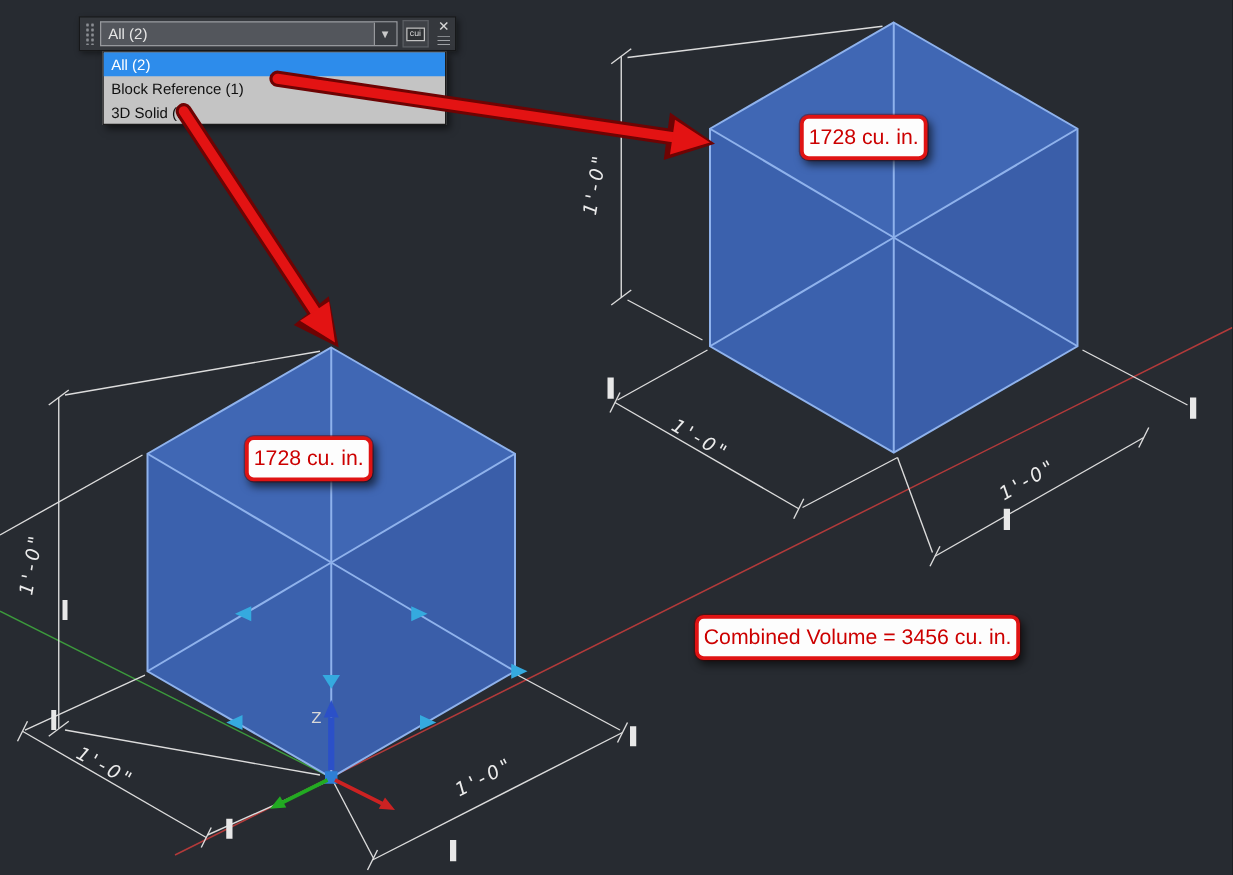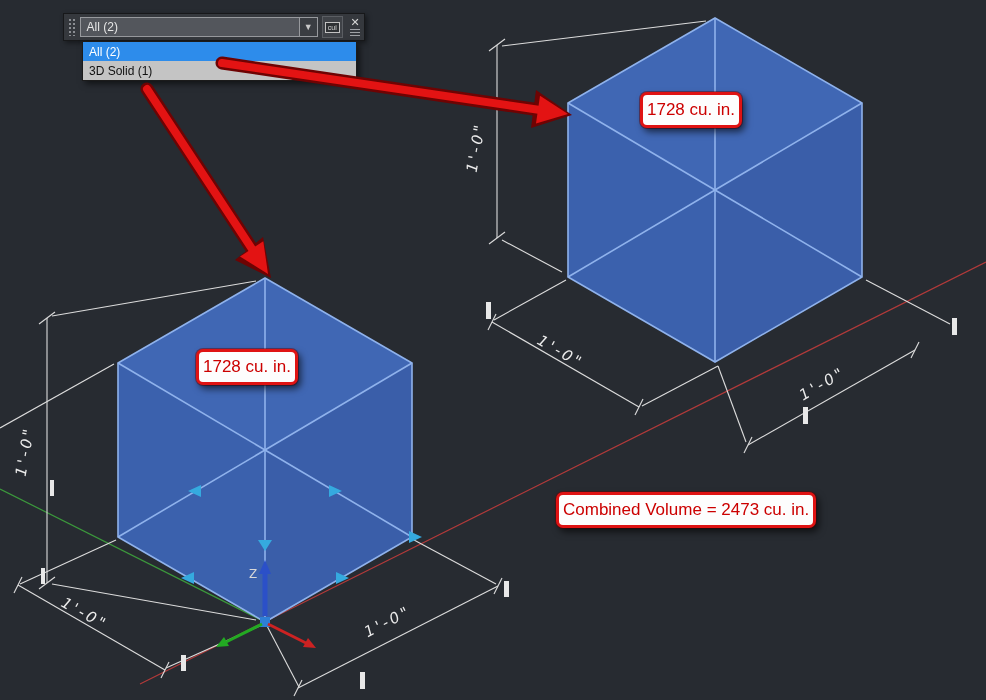--- a/index.html
+++ b/index.html
@@ -179,21 +179,21 @@
     </g>
   </svg>
 
   <div class="callout c-left">
     <span>1728 cu. in.</span>
   </div>
   <div class="callout c-right">
     <span>1728 cu. in.</span>
   </div>
   <div class="callout c-combined">
-    <span>Combined Volume = 2473 cu. in.</span>
+    <span>Combined Volume = 3456 cu. in.</span>
   </div>
 
   <div class="palette">
     <div class="pal-header">
       <div class="grip"></div>
       <div class="combo">
         <span class="combo-text">All (2)</span>
         <span class="combo-arrow">▼</span>
       </div>
       <div class="cui-btn">
@@ -202,20 +202,23 @@
       <div class="win-ctrls">
         <div class="close">✕</div>
         <div class="menu-lines"></div>
       </div>
     </div>
     <div class="droplist">
       <div class="row selected">
         <span>All (2)</span>
       </div>
       <div class="row">
+        <span>Block Reference (1)</span>
+      </div>
+      <div class="row">
         <span>3D Solid (1)</span>
       </div>
     </div>
   </div>
 
   <svg class="arrows" width="986" height="700" viewBox="0 0 986 700">
     <g>
       <line x1="222" y1="63" x2="540" y2="110" stroke="#6E0303" stroke-width="13" stroke-linecap="round"></line>
       <polygon points="572,115 531,128 536,90" fill="#6E0303"></polygon>
       <line x1="222" y1="63" x2="540" y2="110" stroke="#E31313" stroke-width="8" stroke-linecap="round"></line>

